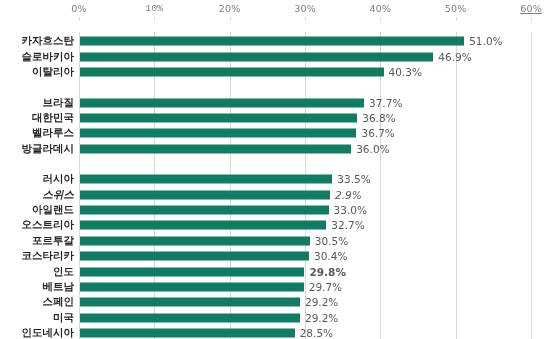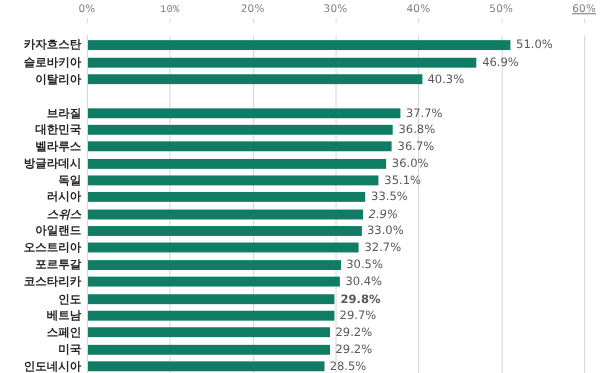--- a/index.html
+++ b/index.html
@@ -172,25 +172,20 @@
         <div class="row" style="top: 94.1px;">
           <div class="cat-label">벨라루스</div>
           <div class="bar" style="width: 276.473px; background: rgb(16, 124, 100);"></div>
           <div class="val-label" style="left: 277.473px;">36.7%</div>
         </div>
         <div class="row" style="top: 109.45px;">
           <div class="cat-label">방글라데시</div>
           <div class="bar" style="width: 271.2px; background: rgb(16, 124, 100);"></div>
           <div class="val-label" style="left: 272.2px;">36.0%</div>
         </div>
-        <div class="row" style="top: 124.8px;">
-          <div class="cat-label">독일</div>
-          <div class="bar" style="width: 264.42px; background: rgb(16, 124, 100);"></div>
-          <div class="val-label" style="left: 265.42px;">35.1%</div>
-        </div>
         <div class="row" style="top: 140.15px;">
           <div class="cat-label">러시아</div>
           <div class="bar" style="width: 252.367px; background: rgb(16, 124, 100);"></div>
           <div class="val-label" style="left: 253.367px;">33.5%</div>
         </div>
         <div class="row" style="top: 155.5px; font-style: italic;">
           <div class="cat-label">스위스</div>
           <div class="bar" style="width: 250.107px; background: rgb(16, 124, 100);"></div>
           <div class="val-label" style="left: 251.107px;">2.9%</div>
         </div>

